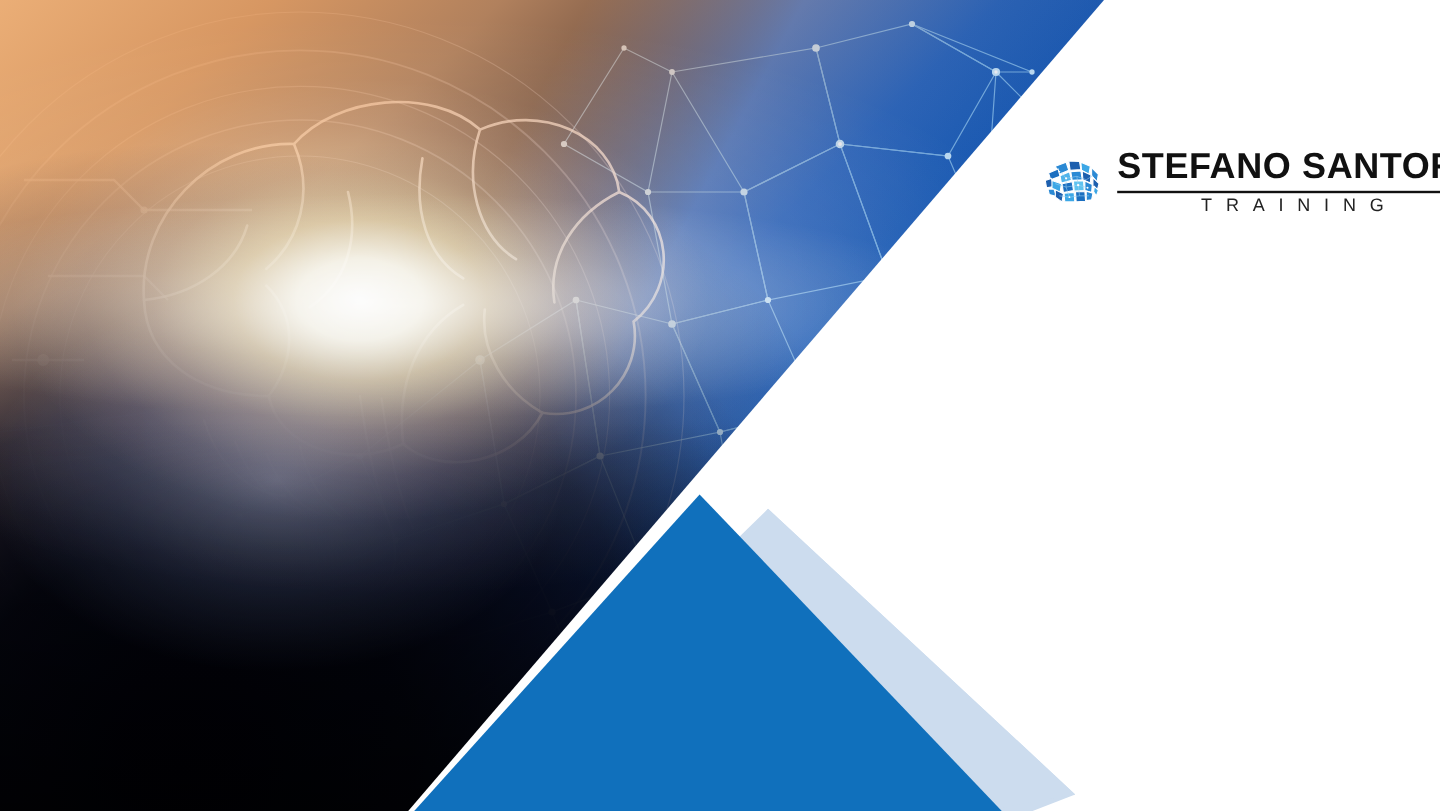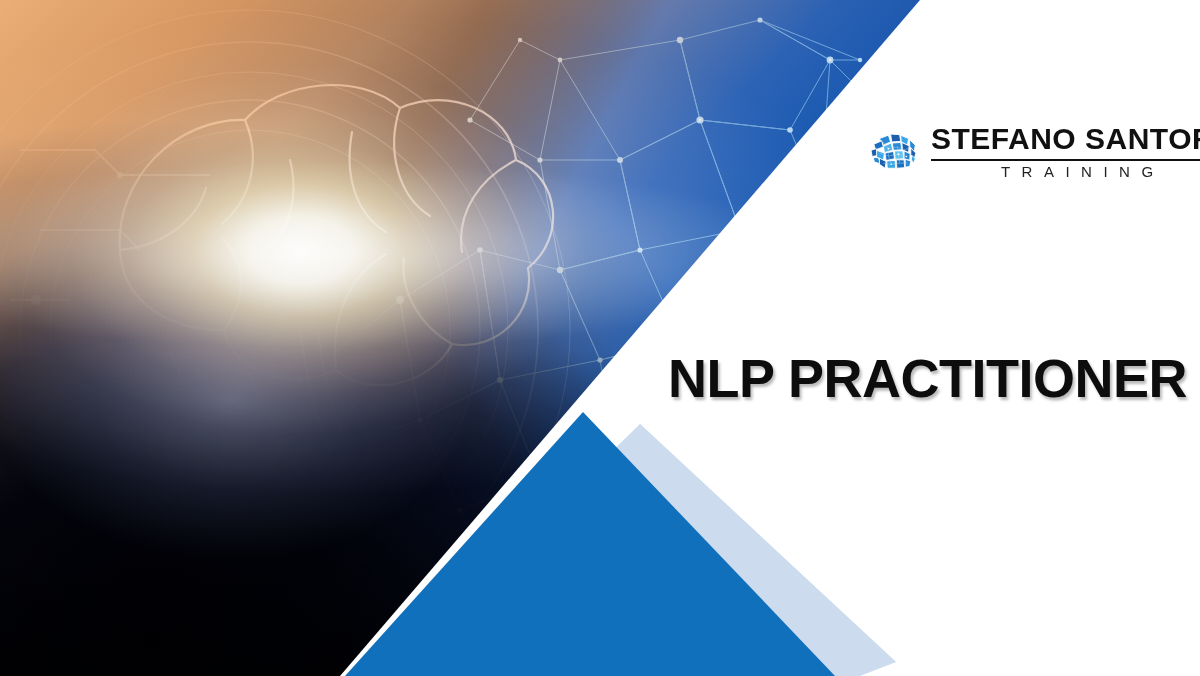--- a/index.html
+++ b/index.html
@@ -361,15 +361,14 @@
         <circle cx="30" cy="34" r="1.2"></circle>
       </g>
     </svg>
     <div class="logo-text">
       <div class="logo-name">STEFANO SANTORI</div>
       <div class="logo-rule"></div>
       <div class="logo-sub">TRAINING</div>
     </div>
   </div>
 
-  <div class="title">NLP PRACTITIONER</div>
 
 </div>
 
 </body></html>

